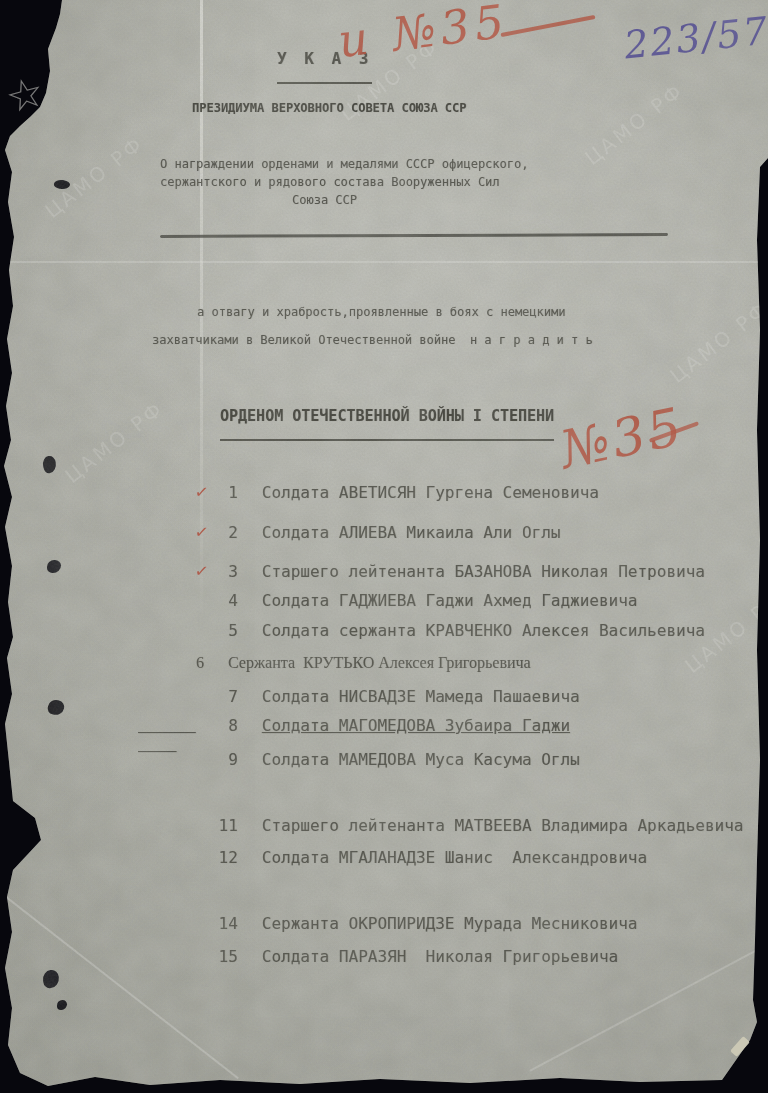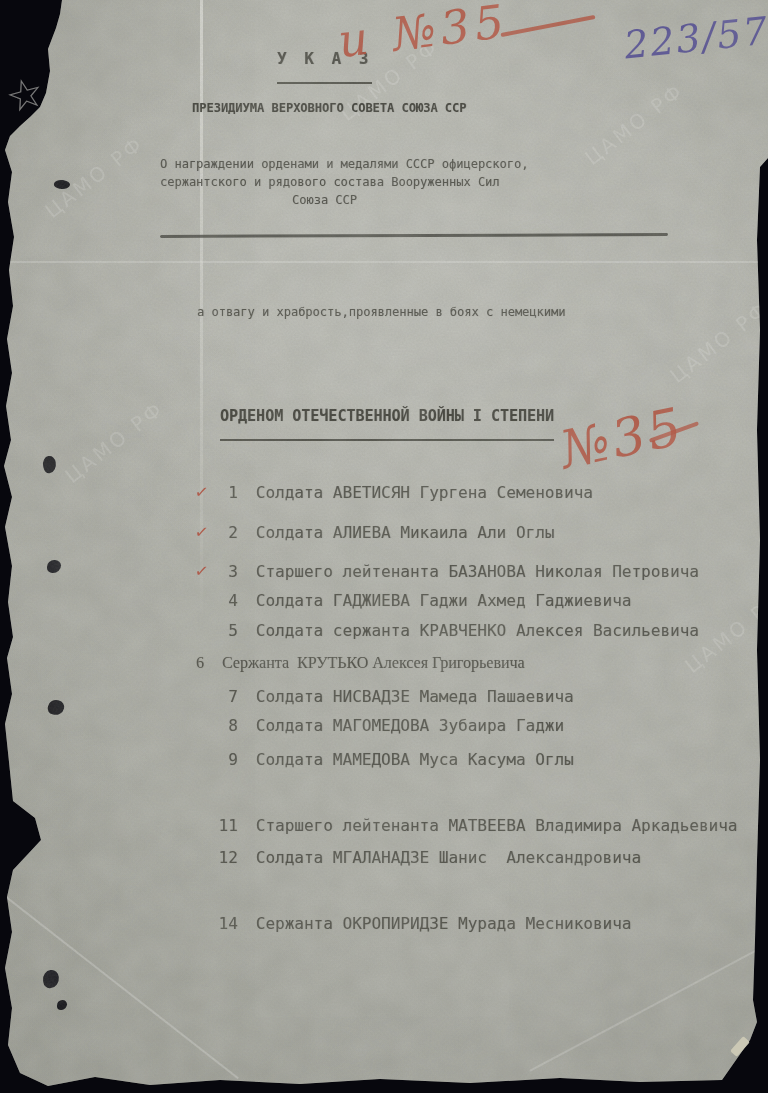--- a/index.html
+++ b/index.html
@@ -45,21 +45,21 @@
         background:rgba(42,42,36,0.75);transform:rotate(-0.2deg);border-radius:2px;}
   .pre1{left:197px;top:303px;text-align:right;}
   .pre2{left:152px;top:331px;}
   .heading{left:220px;top:407px;font-size:15px;}
   
   .row{position:absolute;left:138px;z-index:4;font-size:16px;white-space:pre;
        color:rgba(52,52,45,0.80);text-shadow:0.4px 0.4px 0.7px rgba(52,52,45,0.32);}
   .row .check{display:inline-block;width:16px;color:#ae3f2c;font-weight:bold;font-size:19px;
        transform:rotate(6deg);text-shadow:none;}
   .row .num{display:inline-block;width:26px;text-align:right;}
-  .row .name{margin-left:18px;}
+  .row .name{margin-left:24px;}
   
   .hand{position:absolute;z-index:5;font-family:"DejaVu Serif", serif;font-style:italic;white-space:pre;}
   .red-top{left:338px;top:4px;font-size:46px;color:rgba(178,66,45,0.88);transform:rotate(-7deg);letter-spacing:5px;}
   .red-tail{position:absolute;z-index:5;left:500px;top:24px;width:96px;height:4px;
             background:rgba(178,66,45,0.8);transform:rotate(-11deg);border-radius:3px;}
   .red-side{left:560px;top:408px;font-size:52px;color:rgba(178,66,45,0.85);transform:rotate(-12deg);letter-spacing:3px;}
   .red-side-tail{position:absolute;z-index:5;left:648px;top:430px;width:52px;height:4px;
             background:rgba(178,66,45,0.75);transform:rotate(-20deg);border-radius:3px;}
   .blue-reg{left:624px;top:16px;font-size:38px;color:rgba(66,60,142,0.92);transform:rotate(-6deg);letter-spacing:2px;}
   
@@ -104,20 +104,21 @@
 
     <div class="t title underlined">У К А З</div>
     <div class="t issuer strong">ПРЕЗИДИУМА ВЕРХОВНОГО СОВЕТА СОЮЗА ССР</div>
 
     <div class="t subj2">сержантского и рядового состава Вооруженных Сил</div>
     <div class="t subj1">О награждении орденами и медалями СССР офицерского,</div>
     <div class="t subj3">Союза ССР</div>
     <div class="rule"></div>
 
     <div class="t pre1">а отвагу и храбрость,проявленные в боях с немецкими</div>
+    <div class="t pre2">захватчиками в Великой Отечественной войне  н а г р а д и т ь</div>
 
     <div class="t heading strong underlined">ОРДЕНОМ ОТЕЧЕСТВЕННОЙ ВОЙНЫ I СТЕПЕНИ</div>
 
     <div class="row" style="top:461px;">
       <span class="check">✓</span><span class="num">1</span><span class="name">Солдата АВЕТИСЯН Гургена Семеновича</span>
     </div>
     <div class="row" style="top:501px;">
       <span class="check">✓</span><span class="num">2</span><span class="name">Солдата АЛИЕВА Микаила Али Оглы</span>
     </div>
     <div class="row" style="top:540px;">
@@ -128,34 +129,37 @@
     </div>
     <div class="row" style="top:602px;">
       <span class="check"></span><span class="num">5</span><span class="name">Солдата сержанта КРАВЧЕНКО Алексея Васильевича</span>
     </div>
     <div class="row" style="top:636px;font-family:Liberation Serif, serif;">
       <span class="check"></span><span class="num">6</span><span class="name">Сержанта  КРУТЬКО Алексея Григорьевича</span>
     </div>
     <div class="row" style="top:668px;">
       <span class="check"></span><span class="num">7</span><span class="name">Солдата НИСВАДЗЕ Мамеда Пашаевича</span>
     </div>
-    <div class="row" style="top:697px;">
+    <div class="row" style="top:697px;text-decoration:underline;">
       <span class="check"></span><span class="num">8</span><span class="name">Солдата МАГОМЕДОВА Зубаира Гаджи</span>
     </div>
     <div class="row" style="top:731px;">
       <span class="check"></span><span class="num">9</span><span class="name">Солдата МАМЕДОВА Муса Касума Оглы</span>
     </div>
     <div class="row" style="top:797px;">
       <span class="check"></span><span class="num">11</span><span class="name">Старшего лейтенанта МАТВЕЕВА Владимира Аркадьевича</span>
     </div>
     <div class="row" style="top:829px;">
       <span class="check"></span><span class="num">12</span><span class="name">Солдата МГАЛАНАДЗЕ Шанис  Александровича</span>
     </div>
     <div class="row" style="top:895px;">
       <span class="check"></span><span class="num">14</span><span class="name">Сержанта ОКРОПИРИДЗЕ Мурада Месниковича</span>
+    </div>
+    <div class="row" style="top:928px;">
+      <span class="check"></span><span class="num">15</span><span class="name">Солдата ПАРАЗЯН  Николая Григорьевича</span>
     </div>
 
     <div class="hand red-top">и №35</div>
     <div class="red-tail"></div>
     <div class="hand red-side">№35</div>
     <div class="red-side-tail"></div>
     <div class="hand blue-reg">223/57</div>
 
     <div class="hole h1"></div>
     <div class="hole h2"></div>

